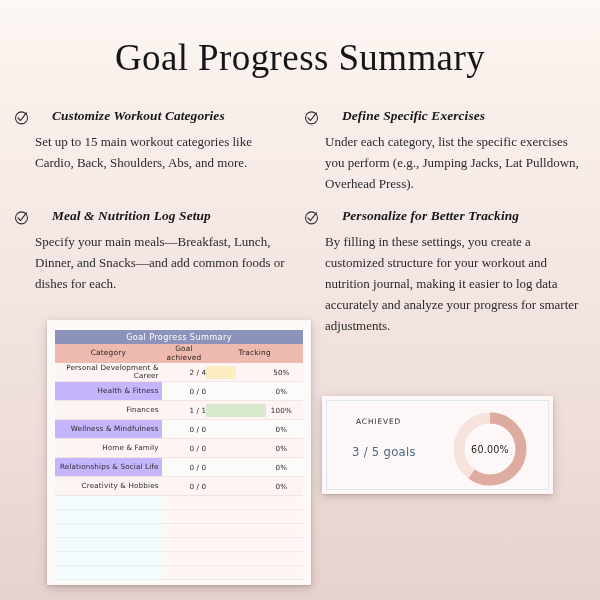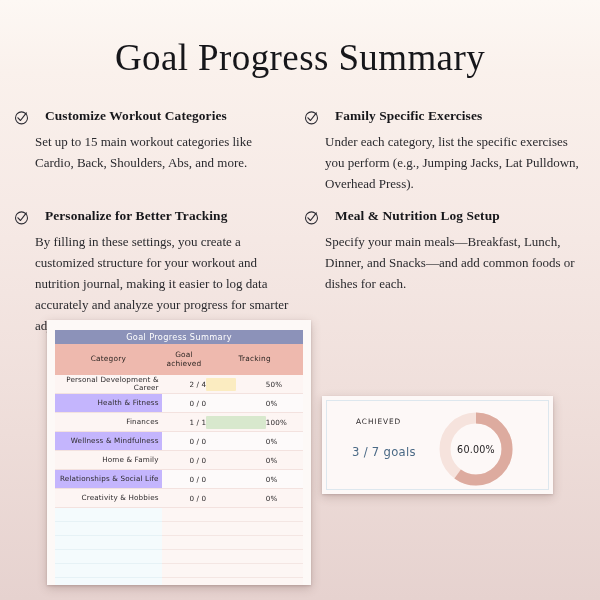--- a/index.html
+++ b/index.html
@@ -37,21 +37,22 @@
     padding: 29px 14px 0 14px;
     box-sizing: border-box;
   }
   .feature {
     padding: 0 12px 0 0;
     margin-bottom: 14px;
   }
   .feat-head {
     display: flex;
     align-items: flex-start;
-    gap: 16px;
+    gap: 23px;
+    font-style: italic;
   }
   .check-icon {
     flex: 0 0 auto;
     width: 15px;
     height: 15px;
     margin-top: 2px;
   }
   .check-icon svg { display: block; }
   .feat-title {
     font-family: "Liberation Serif", "DejaVu Serif", serif;
@@ -101,42 +102,42 @@
     letter-spacing: 0.35px;
     height: 14px;
     vertical-align: middle;
   }
   .sheet-col-head {
     background: #eeb9ae;
     color: #2d2623;
     text-align: center;
     font-size: 7.4px;
     font-weight: 400;
-    height: 31px;
+    height: 19px;
     vertical-align: middle;
     line-height: 1.18;
     letter-spacing: 0.2px;
   }
   .sheet-row td {
     font-size: 7.2px;
     color: #2d2a2c;
     height: 18px;
     vertical-align: middle;
     letter-spacing: 0.15px;
     border-bottom: 1px solid #f3e2df;
   }
   .sheet-row.odd td { background: #fdf5f3; }
   .sheet-row.even td { background: #c4b5fd; }
   .sheet-row.even td.c-goal,
   .sheet-row.even td.c-prog,
   .sheet-row.even td.c-pct { background: #fdfafa; }
   .c-cat { text-align: right; padding: 0 3px !important; line-height: 1.16; }
   .c-goal { text-align: right; }
   .c-prog { position: relative; padding: 0 !important; }
-  .c-pct  { text-align: left; padding-right: 6px !important; }
+  .c-pct  { text-align: center; padding-right: 6px !important; }
   .bar {
     height: 13px;
     border-radius: 1px;
   }
   .blank-row td {
     height: 13px;
     border-bottom: 1px solid #f4e6e3;
   }
   .blank-row td.b-left  { background: #f4fbfd; border-bottom-color: #e6f2f6; }
   .blank-row td.b-right { background: #fdf6f4; }
@@ -174,21 +175,21 @@
     position: absolute;
     left: 25px;
     top: 44px;
     font-family: "DejaVu Sans", "Liberation Sans", sans-serif;
     font-size: 11.6px;
     letter-spacing: 0.3px;
     color: #4b6a86;
   }
   .donut-wrap {
     position: absolute;
-    right: 32px;
+    right: 18px;
     top: 8px;
     width: 80px;
     height: 80px;
   }
   .donut-pct {
     position: absolute;
     left: 0; right: 0;
     top: 50%;
     transform: translateY(-50%);
     text-align: center;
@@ -219,49 +220,49 @@
   </div>
 
   <div class="feature">
     <div class="feat-head">
       <span class="check-icon">
         <svg viewBox="0 0 16 16" width="15" height="15">
           <circle cx="8" cy="8.4" r="6.4" fill="none" stroke="#2b2b33" stroke-width="1.1"></circle>
           <path d="M4.2 8.3 L6.9 11.2 L13.2 3.1" fill="none" stroke="#2b2b33" stroke-width="1.25" stroke-linecap="round" stroke-linejoin="round"></path>
         </svg>
       </span>
-      <span class="feat-title">Family Specific Exercises</span>
+      <span class="feat-title">Define Specific Exercises</span>
     </div>
     <div class="feat-body">Under each category, list the specific exercises you perform (e.g., Jumping Jacks, Lat Pulldown, Overhead Press).</div>
+  </div>
+
+  <div class="feature">
+    <div class="feat-head">
+      <span class="check-icon">
+        <svg viewBox="0 0 16 16" width="15" height="15">
+          <circle cx="8" cy="8.4" r="6.4" fill="none" stroke="#2b2b33" stroke-width="1.1"></circle>
+          <path d="M4.2 8.3 L6.9 11.2 L13.2 3.1" fill="none" stroke="#2b2b33" stroke-width="1.25" stroke-linecap="round" stroke-linejoin="round"></path>
+        </svg>
+      </span>
+      <span class="feat-title">Meal &amp; Nutrition Log Setup</span>
+    </div>
+    <div class="feat-body">Specify your main meals—Breakfast, Lunch, Dinner, and Snacks—and add common foods or dishes for each.</div>
   </div>
 
   <div class="feature">
     <div class="feat-head">
       <span class="check-icon">
         <svg viewBox="0 0 16 16" width="15" height="15">
           <circle cx="8" cy="8.4" r="6.4" fill="none" stroke="#2b2b33" stroke-width="1.1"></circle>
           <path d="M4.2 8.3 L6.9 11.2 L13.2 3.1" fill="none" stroke="#2b2b33" stroke-width="1.25" stroke-linecap="round" stroke-linejoin="round"></path>
         </svg>
       </span>
       <span class="feat-title">Personalize for Better Tracking</span>
     </div>
     <div class="feat-body">By filling in these settings, you create a customized structure for your workout and nutrition journal, making it easier to log data accurately and analyze your progress for smarter adjustments.</div>
-  </div>
-
-  <div class="feature">
-    <div class="feat-head">
-      <span class="check-icon">
-        <svg viewBox="0 0 16 16" width="15" height="15">
-          <circle cx="8" cy="8.4" r="6.4" fill="none" stroke="#2b2b33" stroke-width="1.1"></circle>
-          <path d="M4.2 8.3 L6.9 11.2 L13.2 3.1" fill="none" stroke="#2b2b33" stroke-width="1.25" stroke-linecap="round" stroke-linejoin="round"></path>
-        </svg>
-      </span>
-      <span class="feat-title">Meal &amp; Nutrition Log Setup</span>
-    </div>
-    <div class="feat-body">Specify your main meals—Breakfast, Lunch, Dinner, and Snacks—and add common foods or dishes for each.</div>
   </div>
 
 </div>
 
 <div class="sheet-card">
   <table class="sheet">
     <colgroup>
       <col style="width:43%">
       <col style="width:18%">
       <col style="width:24%">
@@ -348,21 +349,21 @@
           <td class="b-left"></td>
           <td class="b-right" colspan="3"></td>
         </tr>
       </tbody>
   </table>
 </div>
 
 <div class="donut-card">
   <div class="donut-inner">
     <div class="achieved-label">ACHIEVED</div>
-    <div class="goals-value">3 / 7 goals</div>
+    <div class="goals-value">3 / 5 goals</div>
     <div class="donut-wrap">
       <svg width="80" height="80" viewBox="0 0 80 80">
         <g transform="rotate(-90 40 40)">
           <circle id="donut-track" cx="40" cy="40" r="31" fill="none" stroke="#f6e3dd" stroke-width="11"></circle>
           <circle id="donut-fill" cx="40" cy="40" r="31" fill="none" stroke="#ddab9f" stroke-width="11" stroke-dasharray="116.87 194.78"></circle>
         </g>
       </svg>
       <div class="donut-pct">60.00%</div>
     </div>
   </div>

